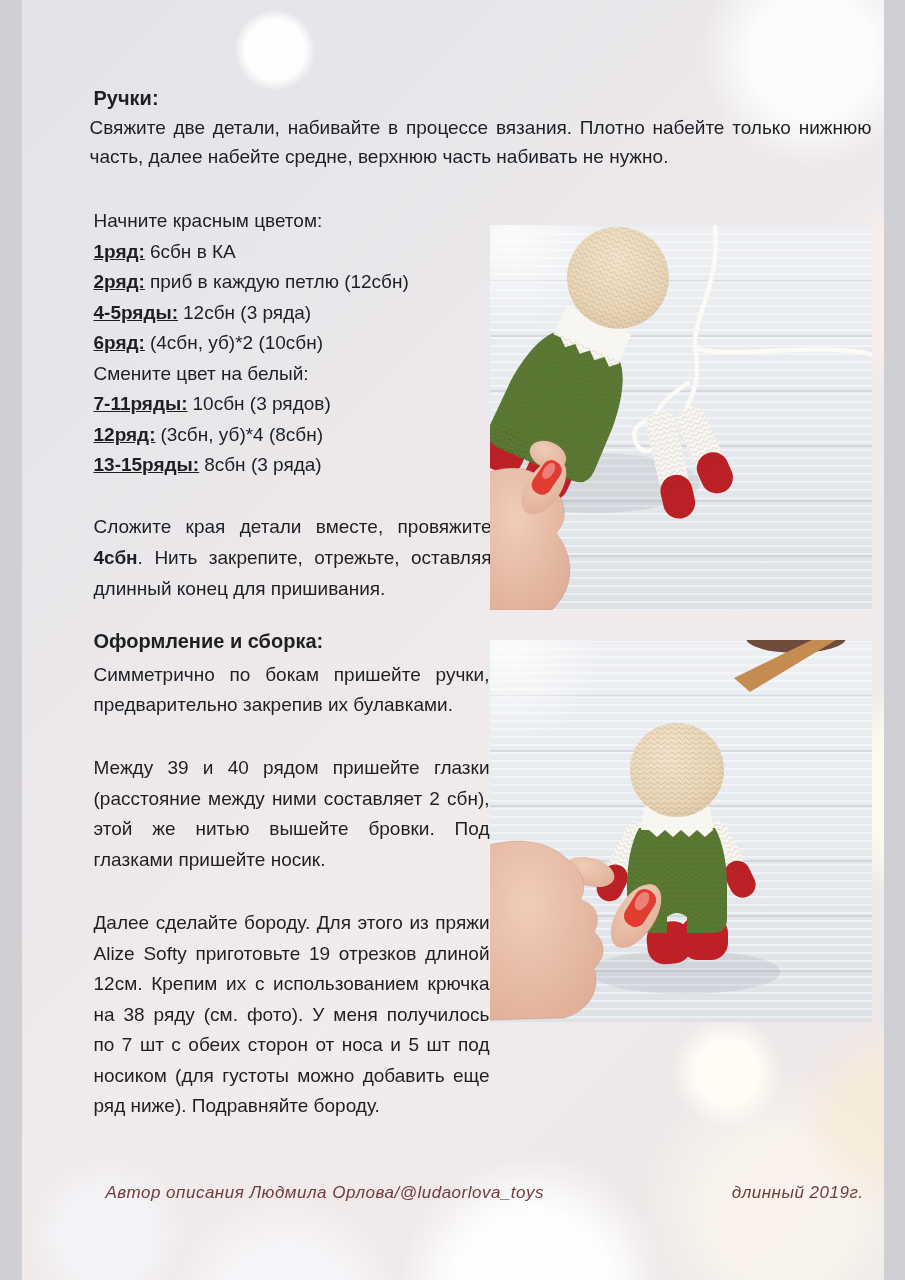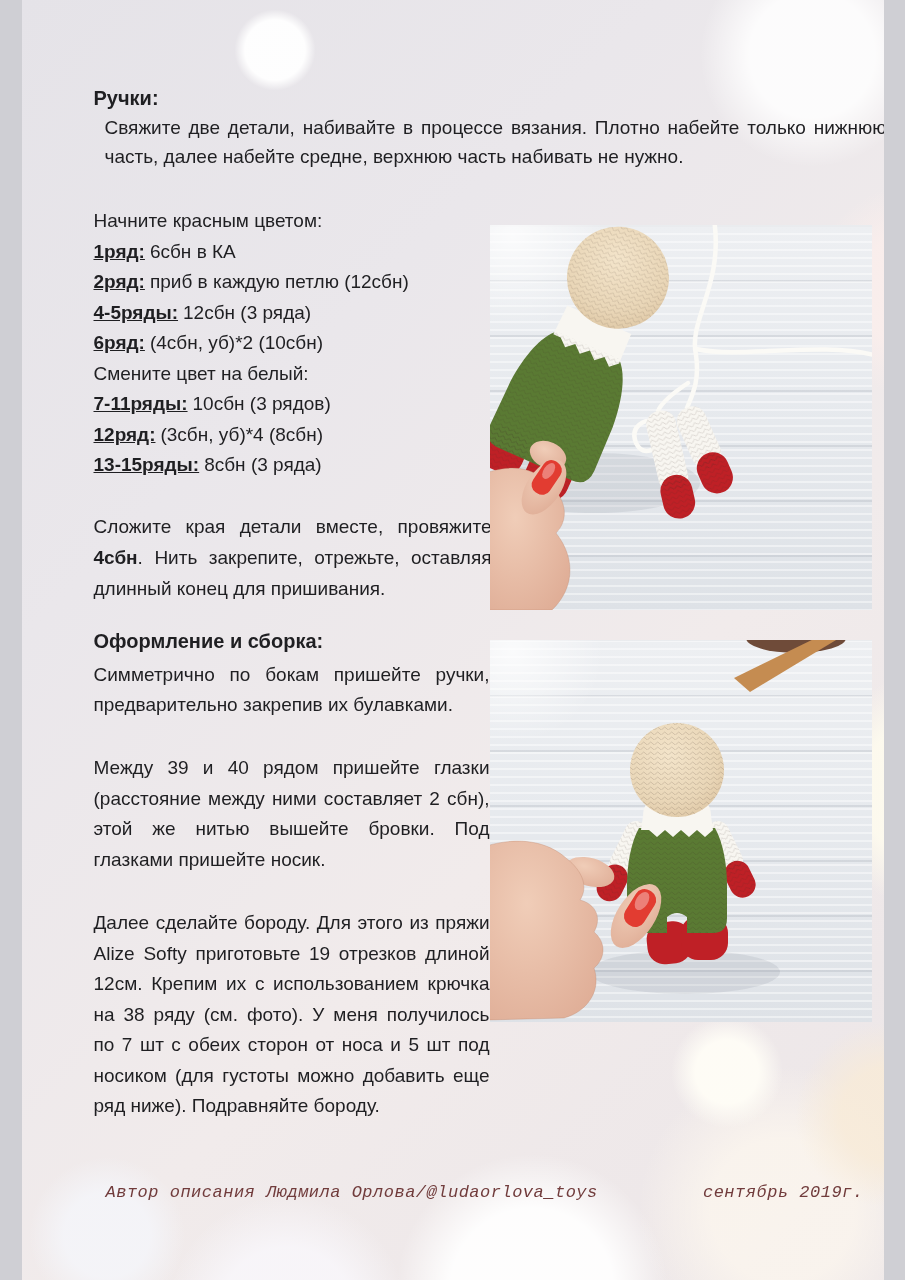--- a/index.html
+++ b/index.html
@@ -25,21 +25,21 @@
   }
   .abs{position:absolute;}
   h2{margin:0;font-size:20px;font-weight:700;line-height:26px;}
   p{margin:0;font-size:19px;line-height:29px;text-align:justify;}
   .prow{font-size:19px;line-height:30.5px;white-space:nowrap;}
   .prow b{margin-right:5px;text-decoration:underline;}
   .prow b:empty{margin:0;}
   .footer{
     position:absolute;left:72px;top:1183px;width:770px;
     display:flex;justify-content:space-between;align-items:flex-end;
-    font-family:Liberation Mono, monospace;font-style:italic;
+    font-family:Liberation Sans, sans-serif;font-style:italic;
     font-size:17px;color:#713c3c;letter-spacing:.5px;
   }
   .footer .author{padding-left:12px;}
   .photo{
     position:absolute;left:468px;width:382px;
     background:
       radial-gradient(circle 130px at 6% 3%, rgba(255,255,255,.75), rgba(255,255,255,0) 70%),
       repeating-linear-gradient(180deg, rgba(255,255,255,.45) 0 2px, rgba(255,255,255,0) 2px 8px),
       repeating-linear-gradient(180deg, rgba(146,153,164,.22) 0 1.5px, rgba(0,0,0,0) 1.5px 55px),
       linear-gradient(180deg,#edeff2 0%,#e7eaee 45%,#dee2e7 100%);
@@ -48,21 +48,21 @@
   .photo2{top:640px;height:382px;}
   svg{display:block;}
 </style>
 </head>
 <body>
 
 <div class="page">
 
   <h2 class="abs" style="left:72px;top:85px;">Ручки:</h2>
 
-  <p class="abs" style="left:83px;top:113px;width:782px;">Свяжите две детали, набивайте в процессе вязания. Плотно набейте только нижнюю часть, далее набейте средне, верхнюю часть набивать не нужно.</p>
+  <p class="abs" style="left:68px;top:113px;width:782px;">Свяжите две детали, набивайте в процессе вязания. Плотно набейте только нижнюю часть, далее набейте средне, верхнюю часть набивать не нужно.</p>
 
   <div class="abs col" style="left:72px;top:206px;width:396px;">
     <div class="prow">Начните красным цветом:</div>
     <div class="prow"><b>1ряд:</b><span>6сбн в КА</span></div>
     <div class="prow"><b>2ряд:</b><span>приб в каждую петлю (12сбн)</span></div>
     <div class="prow"><b>4-5ряды:</b><span>12сбн (3 ряда)</span></div>
     <div class="prow"><b>6ряд:</b><span>(4сбн, уб)*2 (10сбн)</span></div>
     <div class="prow"><b></b><span>Смените цвет на белый:</span></div>
     <div class="prow"><b>7-11ряды:</b><span>10сбн (3 рядов)</span></div>
     <div class="prow"><b>12ряд:</b><span>(3сбн, уб)*4 (8сбн)</span></div>
@@ -187,16 +187,16 @@
         <g transform="translate(150,268) rotate(32)">
           <rect x="-11" y="-20" width="22" height="40" rx="10" fill="#e23c31"></rect>
           <ellipse cx="-2" cy="-7" rx="6" ry="10" fill="rgba(255,255,255,0.35)"></ellipse>
         </g>
       </g>
     </svg>
   </div>
 
   <div class="footer">
     <span class="author">Автор описания Людмила Орлова/@ludaorlova_toys</span>
-    <span class="date">сентябрь 2019г.</span>
+    <span class="date">длинный 2019г.</span>
   </div>
 
 </div>
 
 </body></html>

